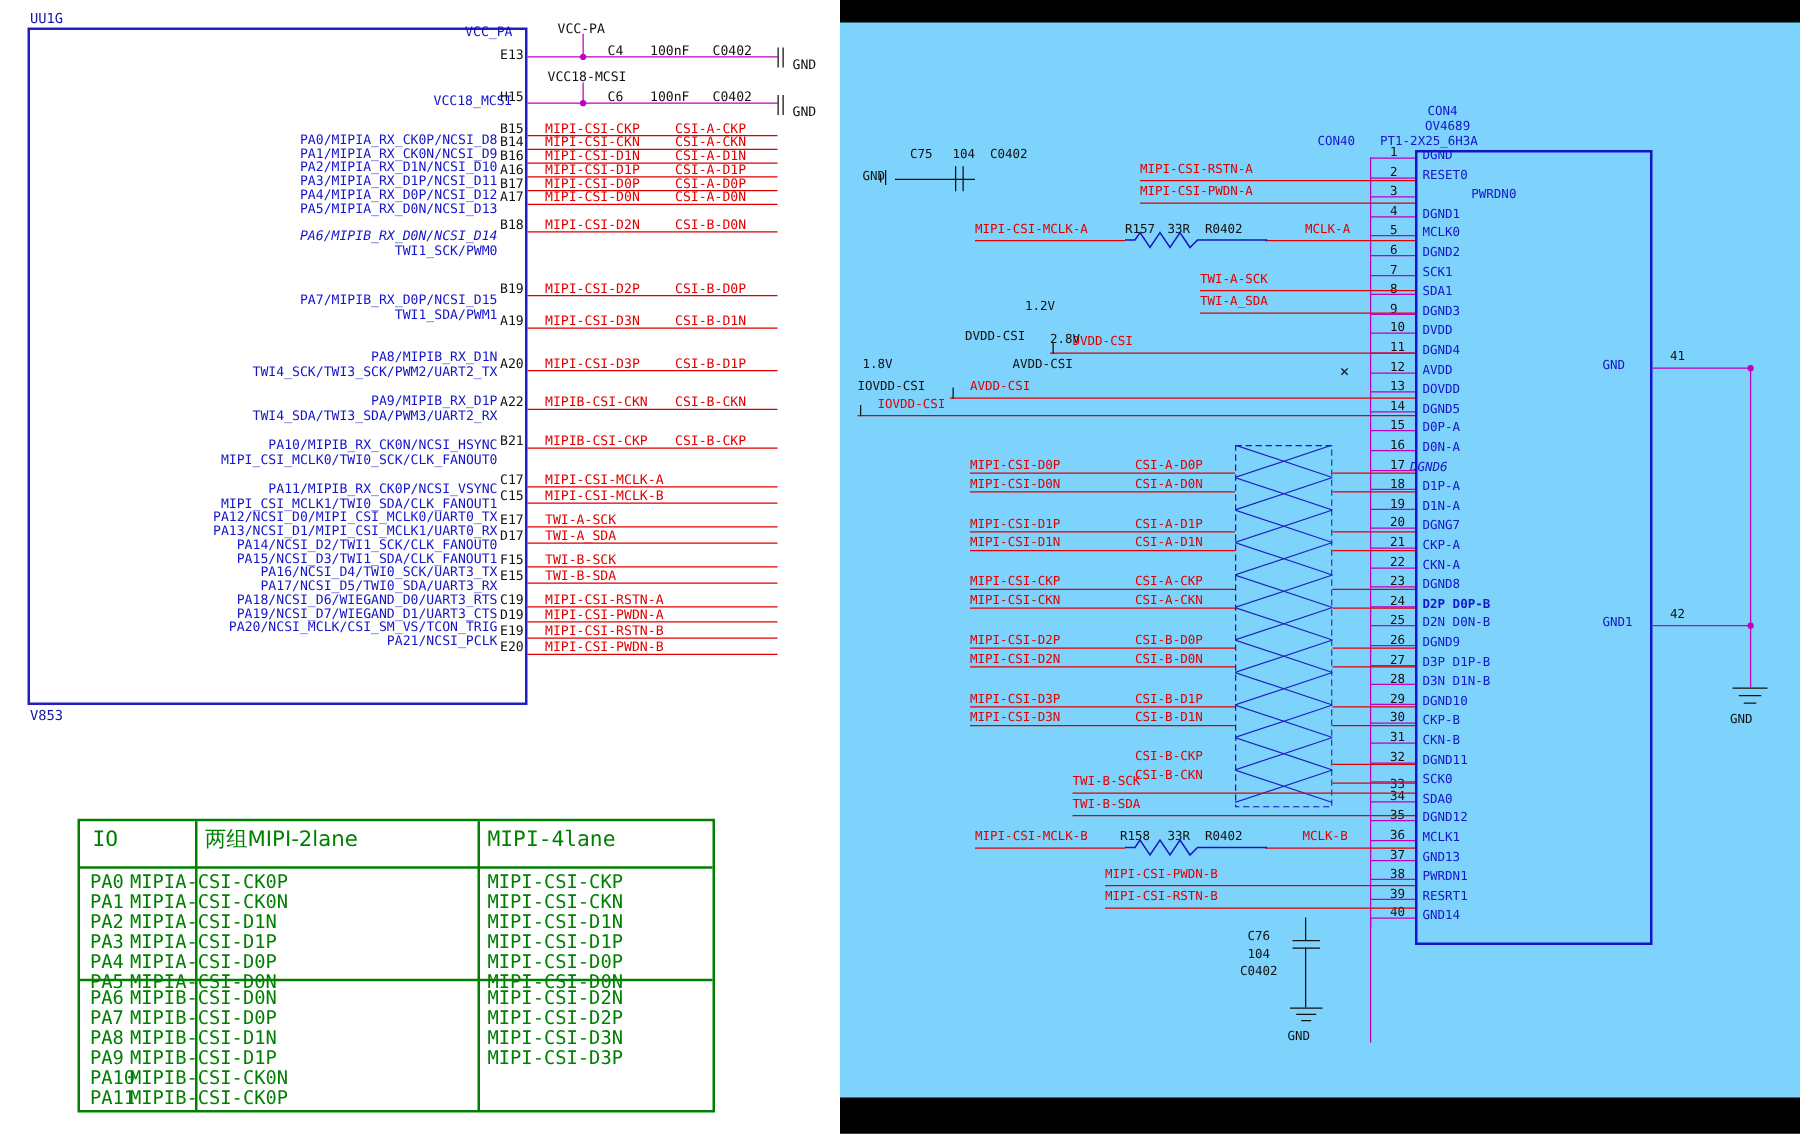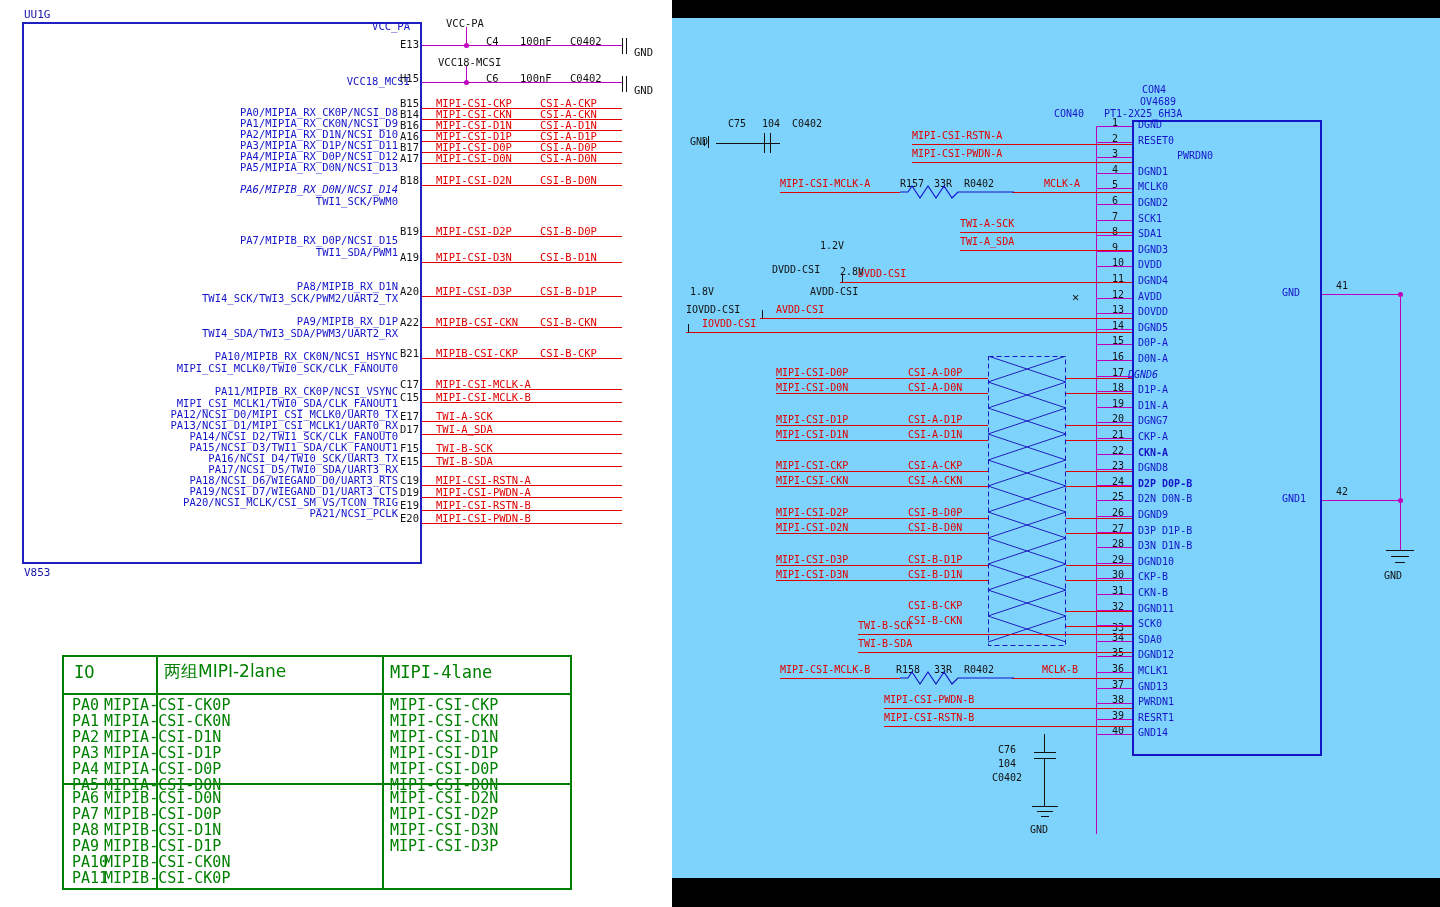--- a/index.html
+++ b/index.html
@@ -305,21 +305,21 @@
           <div class="rtxt rblk" style="left: 440px; top: 379.8px;">19</div>
           <div class="rtxt rblue" style="left: 466px; top: 381.8px;">D1N-A</div>
           <div class="rwm" style="left: 424px; top: 388.8px; width: 36px;"></div>
           <div class="rtxt rblk" style="left: 440px; top: 395.4px;">20</div>
           <div class="rtxt rblue" style="left: 466px; top: 397.4px;">DGNG7</div>
           <div class="rwm" style="left: 424px; top: 404.4px; width: 36px;"></div>
           <div class="rtxt rblk" style="left: 440px; top: 411px;">21</div>
           <div class="rtxt rblue" style="left: 466px; top: 413px;">CKP-A</div>
           <div class="rwm" style="left: 424px; top: 420px; width: 36px;"></div>
           <div class="rtxt rblk" style="left: 440px; top: 426.6px;">22</div>
-          <div class="rtxt rblue" style="left: 466px; top: 428.6px; font-weight: bold;">CKN-A</div>
+          <div class="rtxt rblue" style="left: 466px; top: 428.6px;">CKN-A</div>
           <div class="rwm" style="left: 424px; top: 435.6px; width: 36px;"></div>
           <div class="rtxt rblk" style="left: 440px; top: 442.2px;">23</div>
           <div class="rtxt rblue" style="left: 466px; top: 444.2px;">DGND8</div>
           <div class="rwm" style="left: 424px; top: 451.2px; width: 36px;"></div>
           <div class="rtxt rblk" style="left: 440px; top: 457.8px;">24</div>
           <div class="rtxt rblue" style="left: 466px; top: 459.8px; font-weight: bold;">D2P D0P-B</div>
           <div class="rwm" style="left: 424px; top: 466.8px; width: 36px;"></div>
           <div class="rtxt rblk" style="left: 440px; top: 473.4px;">25</div>
           <div class="rtxt rblue" style="left: 466px; top: 475.4px;">D2N D0N-B</div>
           <div class="rwm" style="left: 424px; top: 482.4px; width: 36px;"></div>

